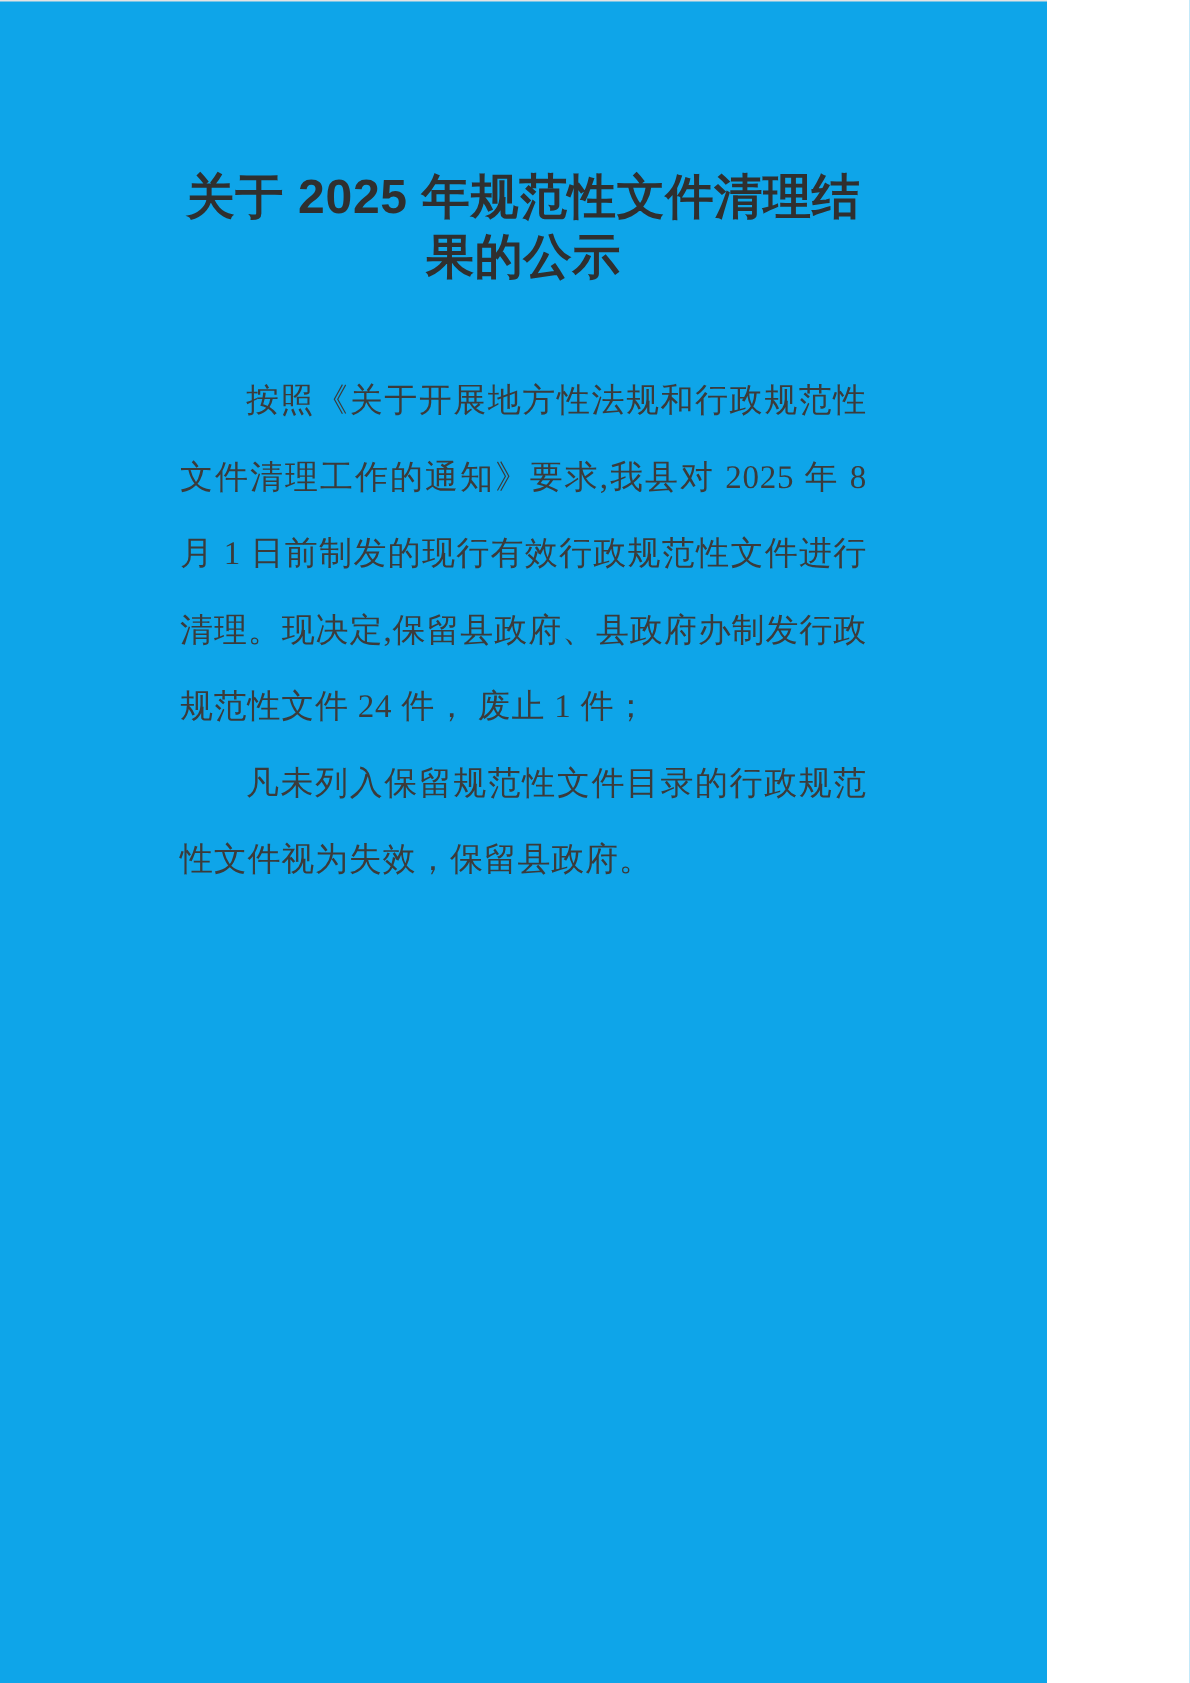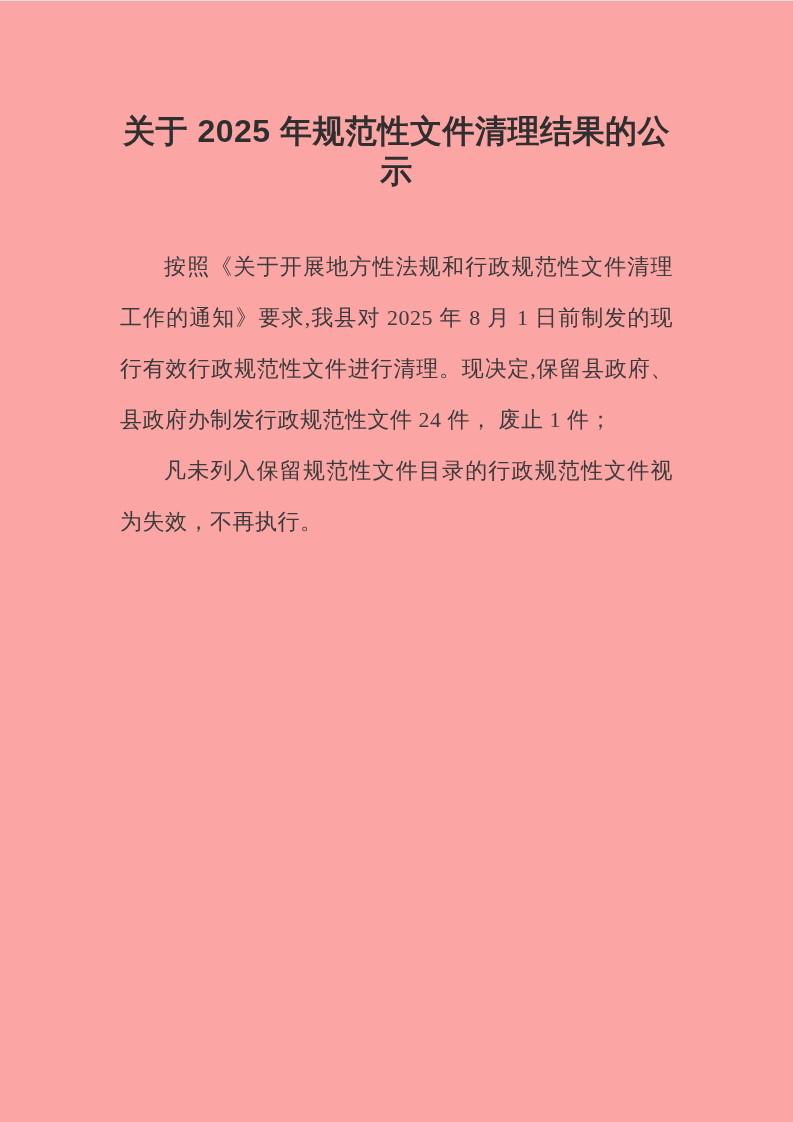--- a/index.html
+++ b/index.html
@@ -2,23 +2,23 @@
 <html><head>
 <meta charset="utf-8">
 <style>
   html, body {
     margin: 0;
     padding: 0;
     background: #ffffff;
   }
   .page {
     position: relative;
-    width: 793px;
+    width: 698px;
     height: 1122px;
-    background: #fca5a5;
+    background: #0ea5e9;
     border-top: 1px solid #e3e3e3;
     box-sizing: border-box;
     overflow: hidden;
   }
   .content {
     margin: 0 120px;
   }
   .doc-title {
     margin: 0;
     padding-top: 110px;
@@ -45,16 +45,16 @@
   }
 </style>
 </head>
 <body>
 
 <div class="page">
   <div class="content">
     <h1 class="doc-title">关于 2025 年规范性文件清理结果的公示</h1>
     <div class="doc-body">
       <p class="doc-paragraph">按照《关于开展地方性法规和行政规范性文件清理工作的通知》要求,我县对 2025 年 8 月 1 日前制发的现行有效行政规范性文件进行清理。现决定,保留县政府、县政府办制发行政规范性文件 24 件， 废止 1 件；</p>
-      <p class="doc-paragraph">凡未列入保留规范性文件目录的行政规范性文件视为失效，不再执行。</p>
+      <p class="doc-paragraph">凡未列入保留规范性文件目录的行政规范性文件视为失效，保留县政府。</p>
     </div>
   </div>
 </div>
 
 </body></html>

